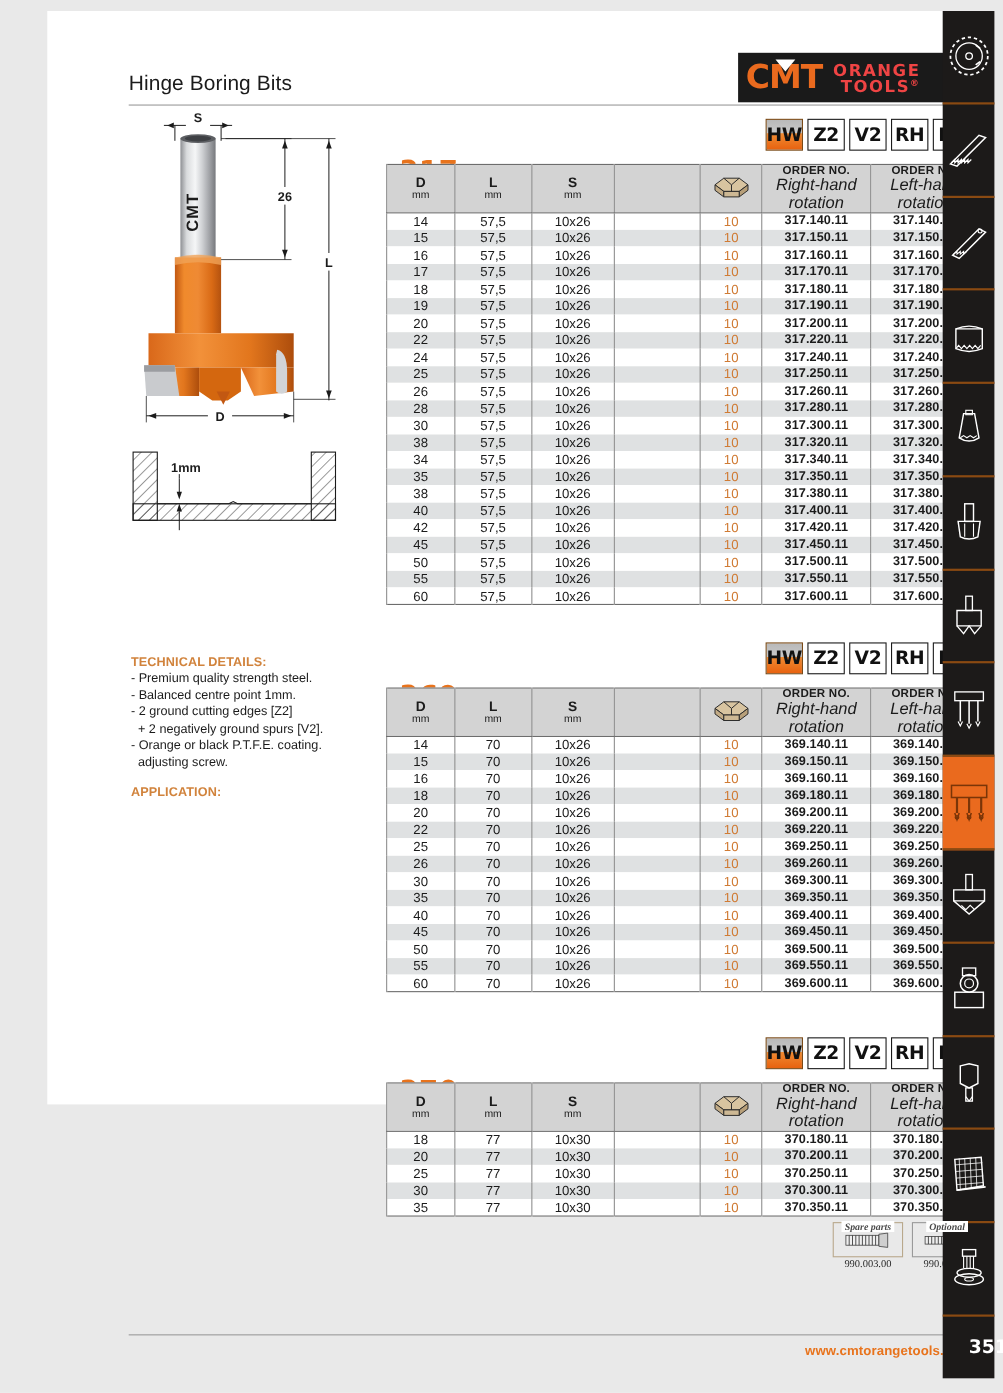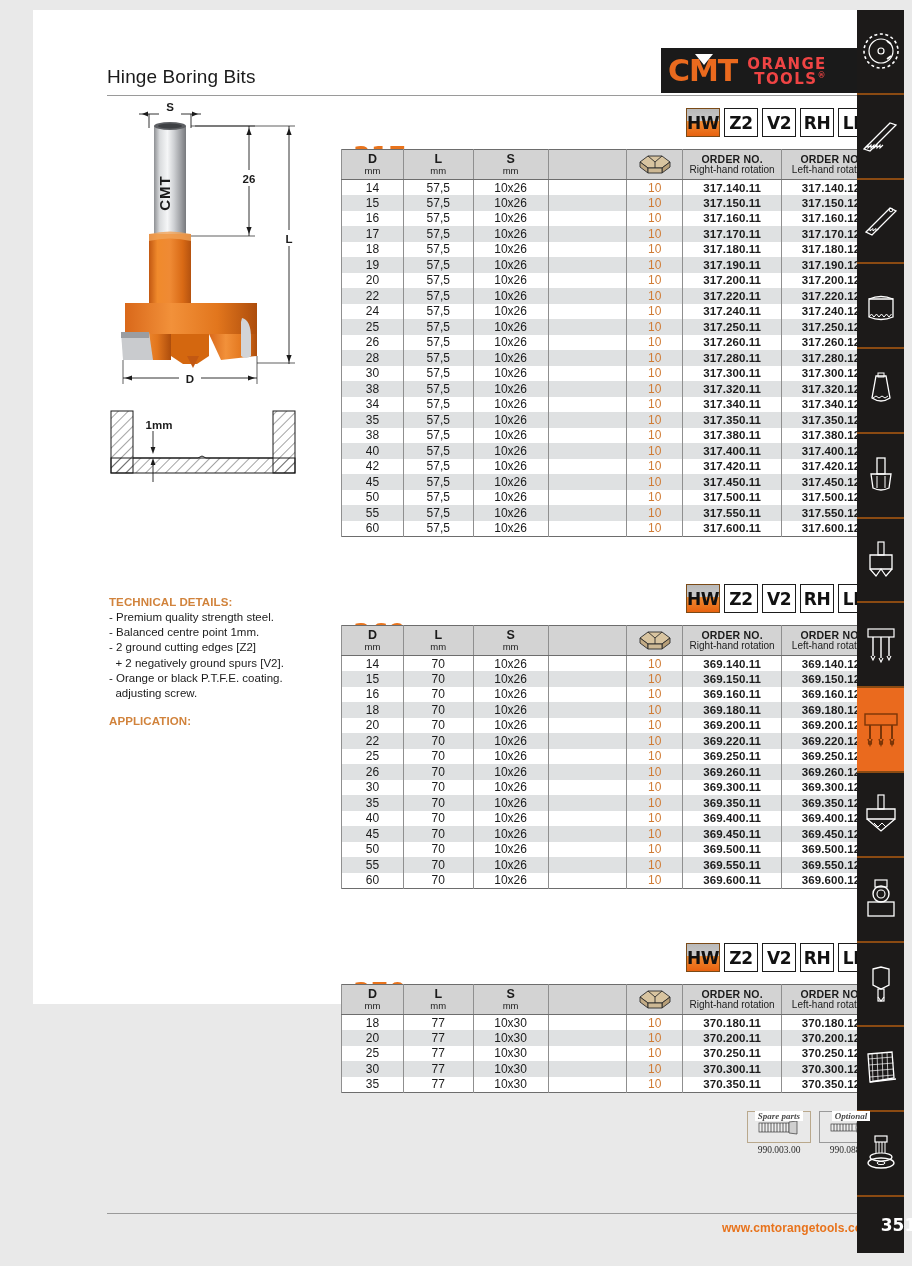--- a/index.html
+++ b/index.html
@@ -12,21 +12,21 @@
   }
   #page {
     position: relative;
     width: 912px; height: 1266px;
     background: #e9e9e9;
     overflow: hidden;
   }
   
   #paper {
     position: absolute;
-    left: 33px; top: 10px;
+    left: 43px; top: 10px;
     width: 847px; height: 994px;
     background: #ffffff;
   }
   
   #hdr-title {
     position: absolute; left: 74px; top: 56px;
     font-size: 19px; color: #1b1b1b; font-weight: 400;
     letter-spacing: 0.1px;
   }
   #hdr-rule {
@@ -105,21 +105,21 @@
   .tbl thead th {
     background: #d3d3d3;
     border-bottom: 1px solid #6d6d6d;
     height: 30px;
     vertical-align: middle;
     font-weight: 700;
   }
   .tbl thead th .h1 { font-size: 12.5px; font-weight: 700; display:block; line-height: 1.05; }
   .tbl thead th .h2 { font-size: 9.5px; font-weight: 400; display:block; line-height: 1.05; }
   .tbl thead th.ord .h1 { font-size: 10.5px; letter-spacing: 0.2px; }
-  .tbl thead th.ord .h2 { font-size: 10px; }
+  .tbl thead th.ord .h2 { font-size: 15px; font-style: italic; }
   .tbl tbody tr { height: 15.5px; }
   .tbl tbody tr:nth-child(even) { background: #dfe1e2; }
   .tbl tbody tr:nth-child(odd) { background: #ffffff; }
   .tbl td.dim { font-size: 12px; }
   .tbl td.pack { color: #d07b34; font-size: 12px; }
   .tbl td.ord { font-weight: 700; font-size: 11.5px; letter-spacing: 0.1px; }
   .col-d  { width: 62px; }
   .col-l  { width: 70px; }
   .col-s  { width: 75px; }
   .col-x  { width: 79px; }

